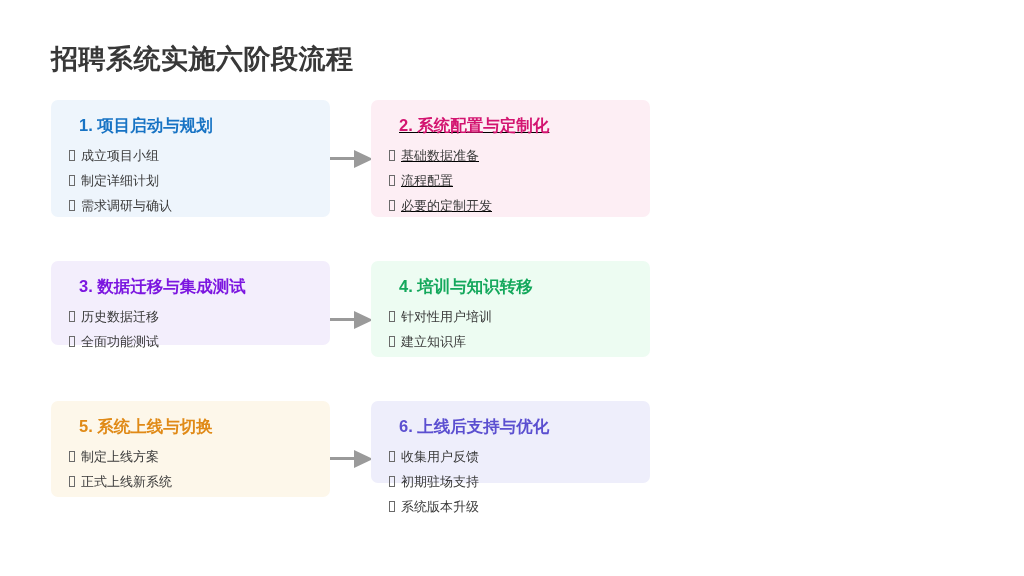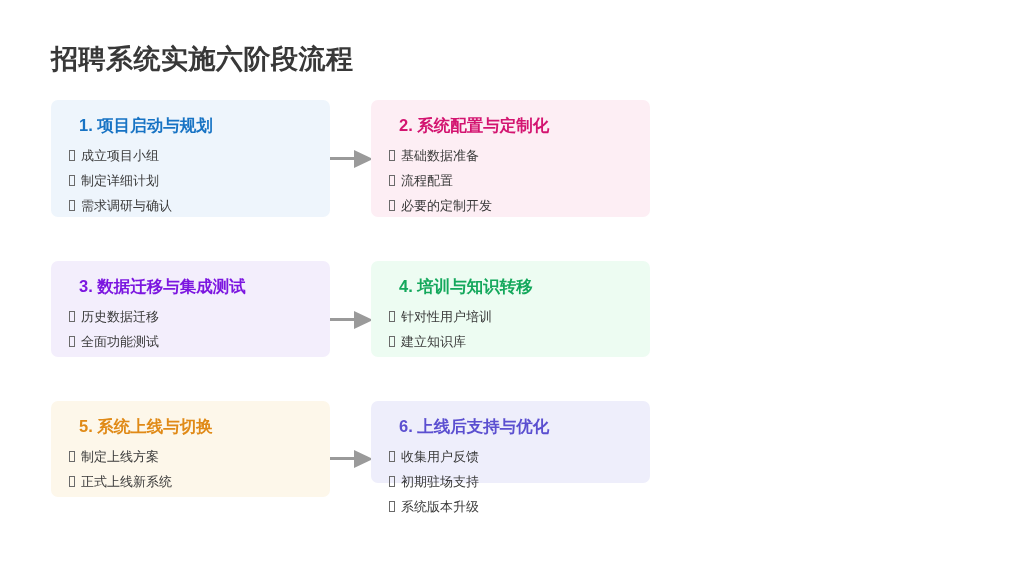--- a/index.html
+++ b/index.html
@@ -126,30 +126,30 @@
       <span class="card-item"><span class="bullet"></span><span>制定详细计划</span></span>
       <span class="card-item"><span class="bullet"></span><span>需求调研与确认</span></span>
     </div>
   </div>
 
   <div class="arrow" style="left:330px; top:150px;">
     <div class="shaft"></div>
     <div class="head"></div>
   </div>
 
-  <div class="card theme-pink" style="left:371px; top:100px; width:279px; height:117px;">
+  <div class="card theme-pink" style="left:371px; top:100px; width:279px; height:117px;text-decoration:underline;">
     <div class="card-title">2. 系统配置与定制化</div>
     <div class="card-items">
       <span class="card-item"><span class="bullet"></span><span>基础数据准备</span></span>
       <span class="card-item"><span class="bullet"></span><span>流程配置</span></span>
       <span class="card-item"><span class="bullet"></span><span>必要的定制开发</span></span>
     </div>
   </div>
 
-  <div class="card theme-purple" style="left:51px; top:261px; width:279px; height:96px;">
+  <div class="card theme-purple" style="left:51px; top:261px; width:279px; height:84px;">
     <div class="card-title">3. 数据迁移与集成测试</div>
     <div class="card-items">
       <span class="card-item"><span class="bullet"></span><span>历史数据迁移</span></span>
       <span class="card-item"><span class="bullet"></span><span>全面功能测试</span></span>
     </div>
   </div>
 
   <div class="arrow" style="left:330px; top:311px;">
     <div class="shaft"></div>
     <div class="head"></div>

